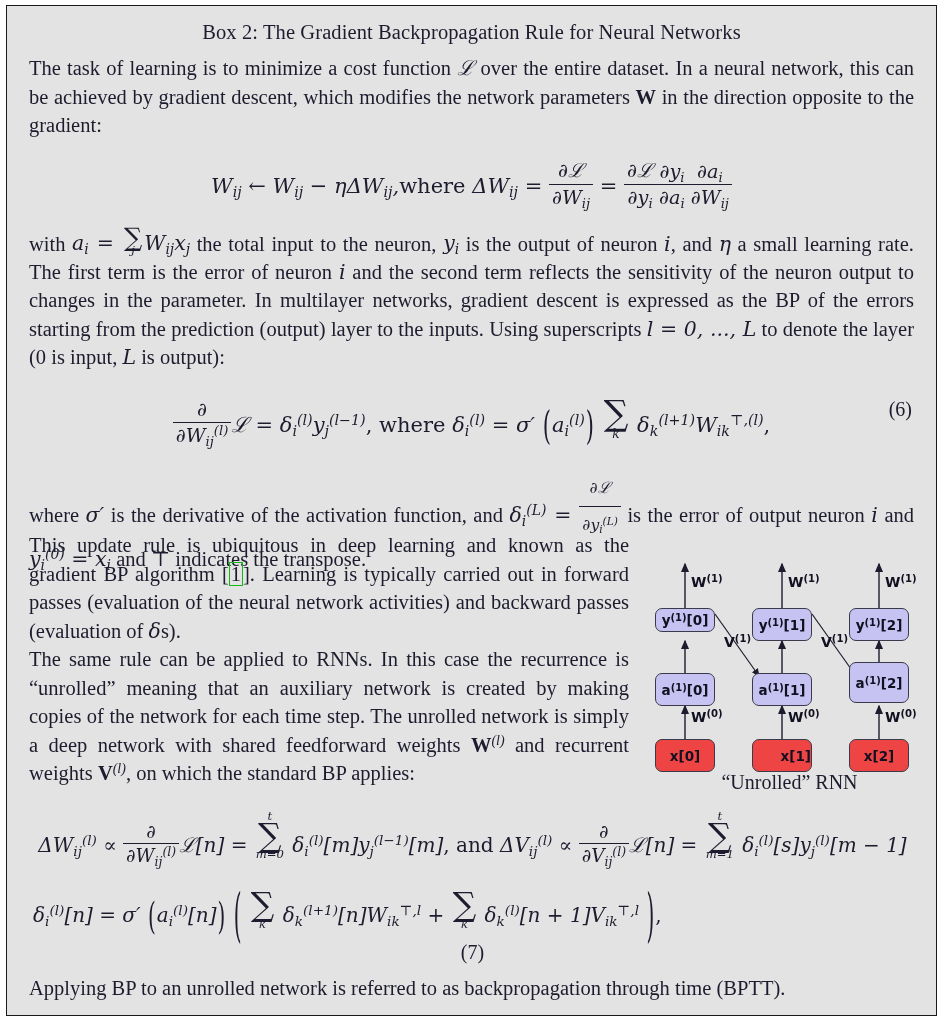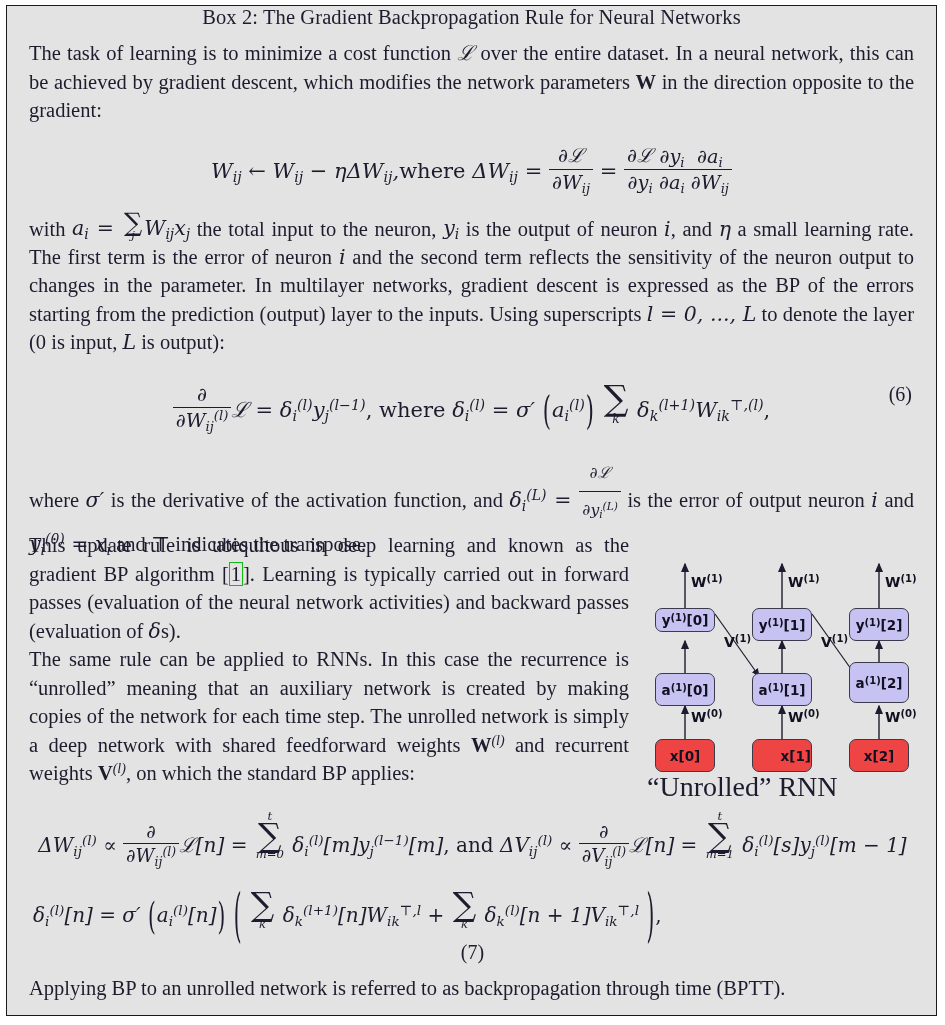--- a/index.html
+++ b/index.html
@@ -20,20 +20,21 @@
     width: 931px;
     height: 1011px;
     background: #e3e3e3;
     border: 1.5px solid #1a1a1a;
     box-sizing: border-box;
     color: #1c1c2e;
   }
   .box-title {
     text-align: center;
     font-size: 20.5px;
+    padding-top: 15px;
     letter-spacing: 0.1px;
   }
   .para {
     font-size: 20.5px;
     line-height: 28.5px;
     text-align: justify;
     margin: 10px 22px 0 22px;
   }
 
   
@@ -104,22 +105,22 @@
     left: 640px;
     top: 548px;
     width: 285px;
     height: 240px;
   }
   .fig-caption {
     position: absolute;
     left: 640px;
     top: 765px;
     width: 285px;
-    text-align: left;
-    font-size: 28px;
+    text-align: center;
+    font-size: 20px;
   }
   .node {
     position: absolute;
     box-sizing: border-box;
     border: 1.2px solid #3a3a4a;
     border-radius: 7px;
     font-family: "DejaVu Sans", "Liberation Sans", sans-serif;
     font-size: 13.5px;
     font-weight: bold;
     color: #101020;

